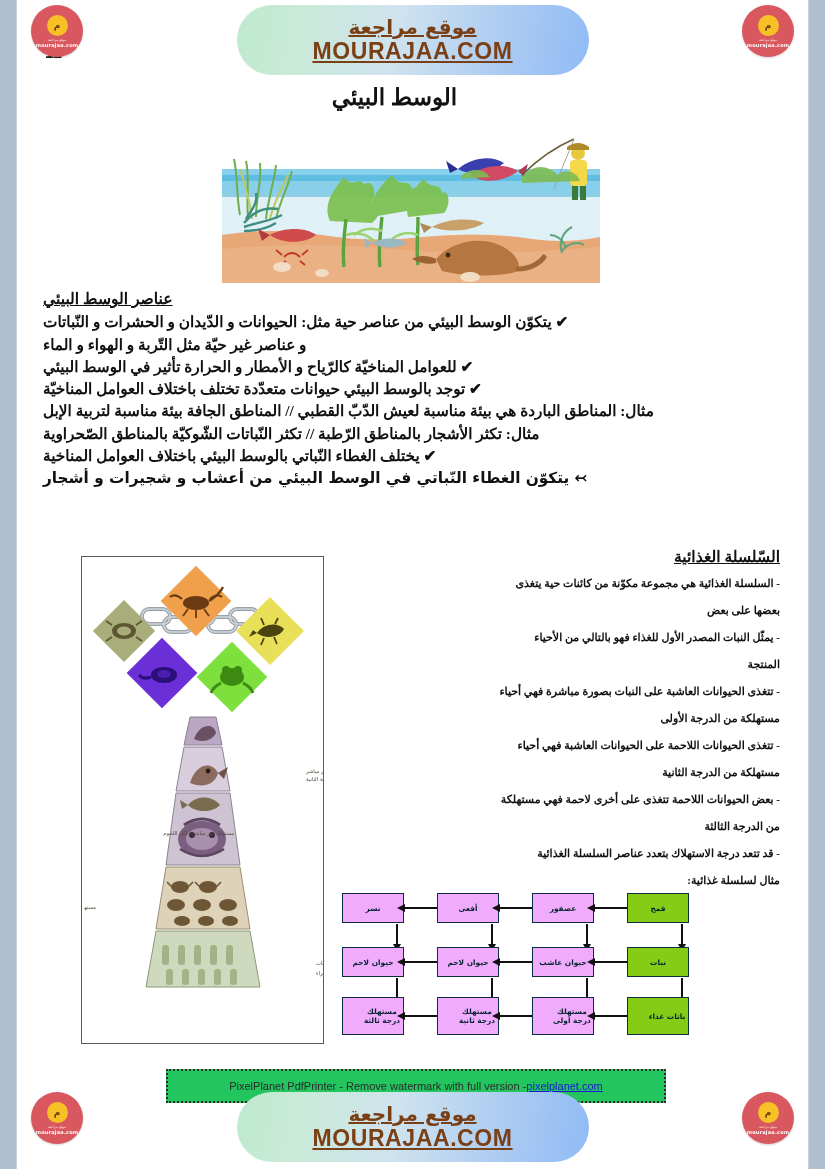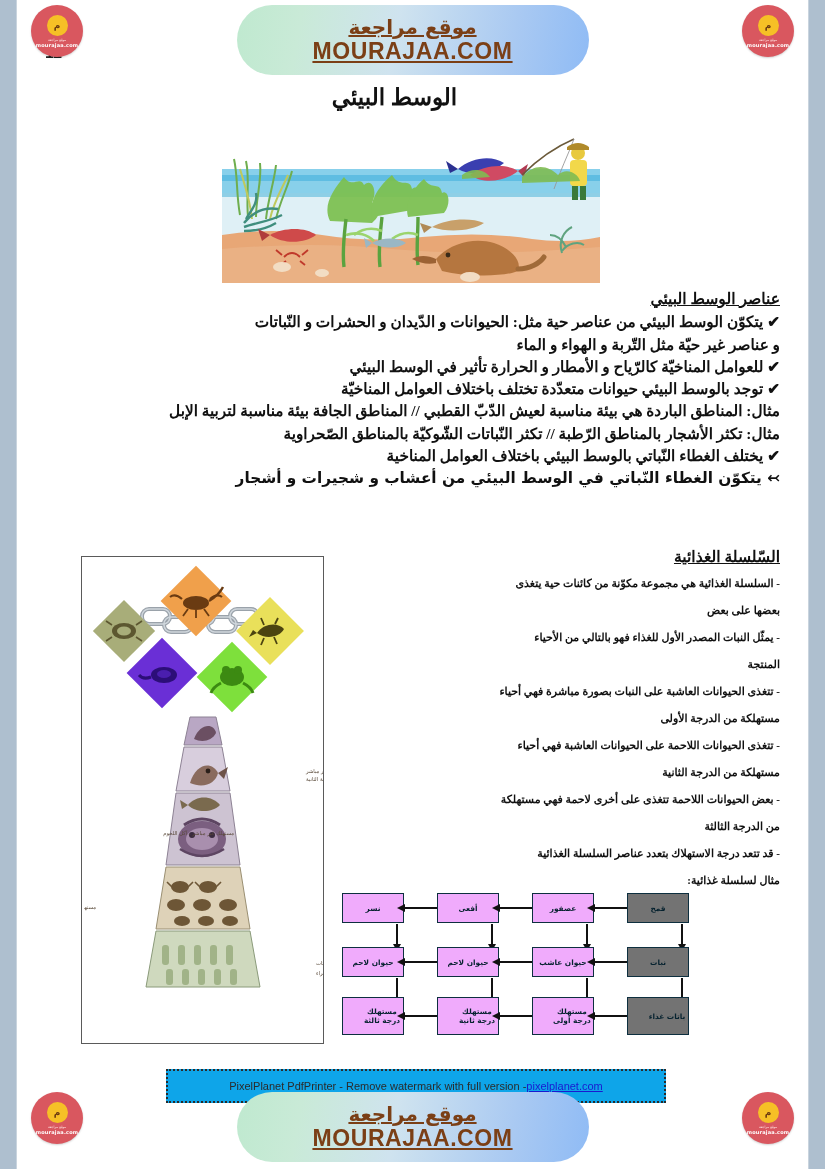--- a/index.html
+++ b/index.html
@@ -62,21 +62,21 @@
   
   .eco{
     position:absolute;top:131px;right:208px;width:378px;height:152px;
     background:#fdfdfb;overflow:hidden;
   }
   .eco svg{display:block;}
 
   
   .body-text{
     position:absolute;top:288px;right:28px;width:737px;
-    text-align:right;direction:rtl;color:#111;
+    text-align:left;direction:rtl;color:#111;
     font-size:15.3px;line-height:22.3px;font-weight:bold;
   }
   .h-underline{text-decoration:underline;font-size:15.6px;font-weight:bold;display:block;margin-bottom:1px;}
   .ln{display:block;white-space:nowrap;}
   .arrowline{font-family:"DejaVu Sans",sans-serif;}
 
   
   .fc-head{
     position:absolute;top:548px;right:28px;width:737px;text-align:right;
     font-size:15.6px;font-weight:bold;text-decoration:underline;color:#111;
@@ -105,34 +105,34 @@
   .flow-row.r3{top:112px;}
   .fbox{
     width:62px;height:30px;box-sizing:border-box;
     border:1.6px solid #0d2f3f;background:#f0abfc;
     display:flex;flex-direction:column;align-items:center;justify-content:center;
     font-family:"DejaVu Sans","Liberation Sans",sans-serif;
     font-size:7.4px;font-weight:bold;color:#06222f;line-height:9px;
     direction:rtl;text-align:center;
   }
   .fbox.tall{height:38px;padding-left:18px;}
-  .fbox.pale{background:#737373;}
+  .fbox.pale{background:#84cc16;}
   .harrow{width:33px;height:2px;background:#111;position:relative;}
   .harrow:after{content:"";position:absolute;left:-7px;top:-3.5px;
     border-top:4px solid transparent;border-bottom:4px solid transparent;
     border-right:8px solid #111;}
   .varrow{position:absolute;width:2px;height:21px;background:#111;}
   .varrow:after{content:"";position:absolute;left:-3.5px;bottom:-6px;
     border-left:4px solid transparent;border-right:4px solid transparent;
     border-top:7px solid #111;}
 
   
   .pdfstrip{
     position:absolute;left:149px;top:1069px;width:500px;height:34px;
-    border:2px dotted #2a2a2a;background:#0ea5e9;box-sizing:border-box;
+    border:2px dotted #2a2a2a;background:#22c55e;box-sizing:border-box;
     display:flex;align-items:center;justify-content:center;
     font-family:"Liberation Sans","DejaVu Sans",sans-serif;
     font-size:11px;color:#2b2b2b;direction:ltr;
   }
   .pdfstrip a{color:#1a1ad0;text-decoration:underline;}
 </style>
 </head>
 <body>
 
 <div class="page">

